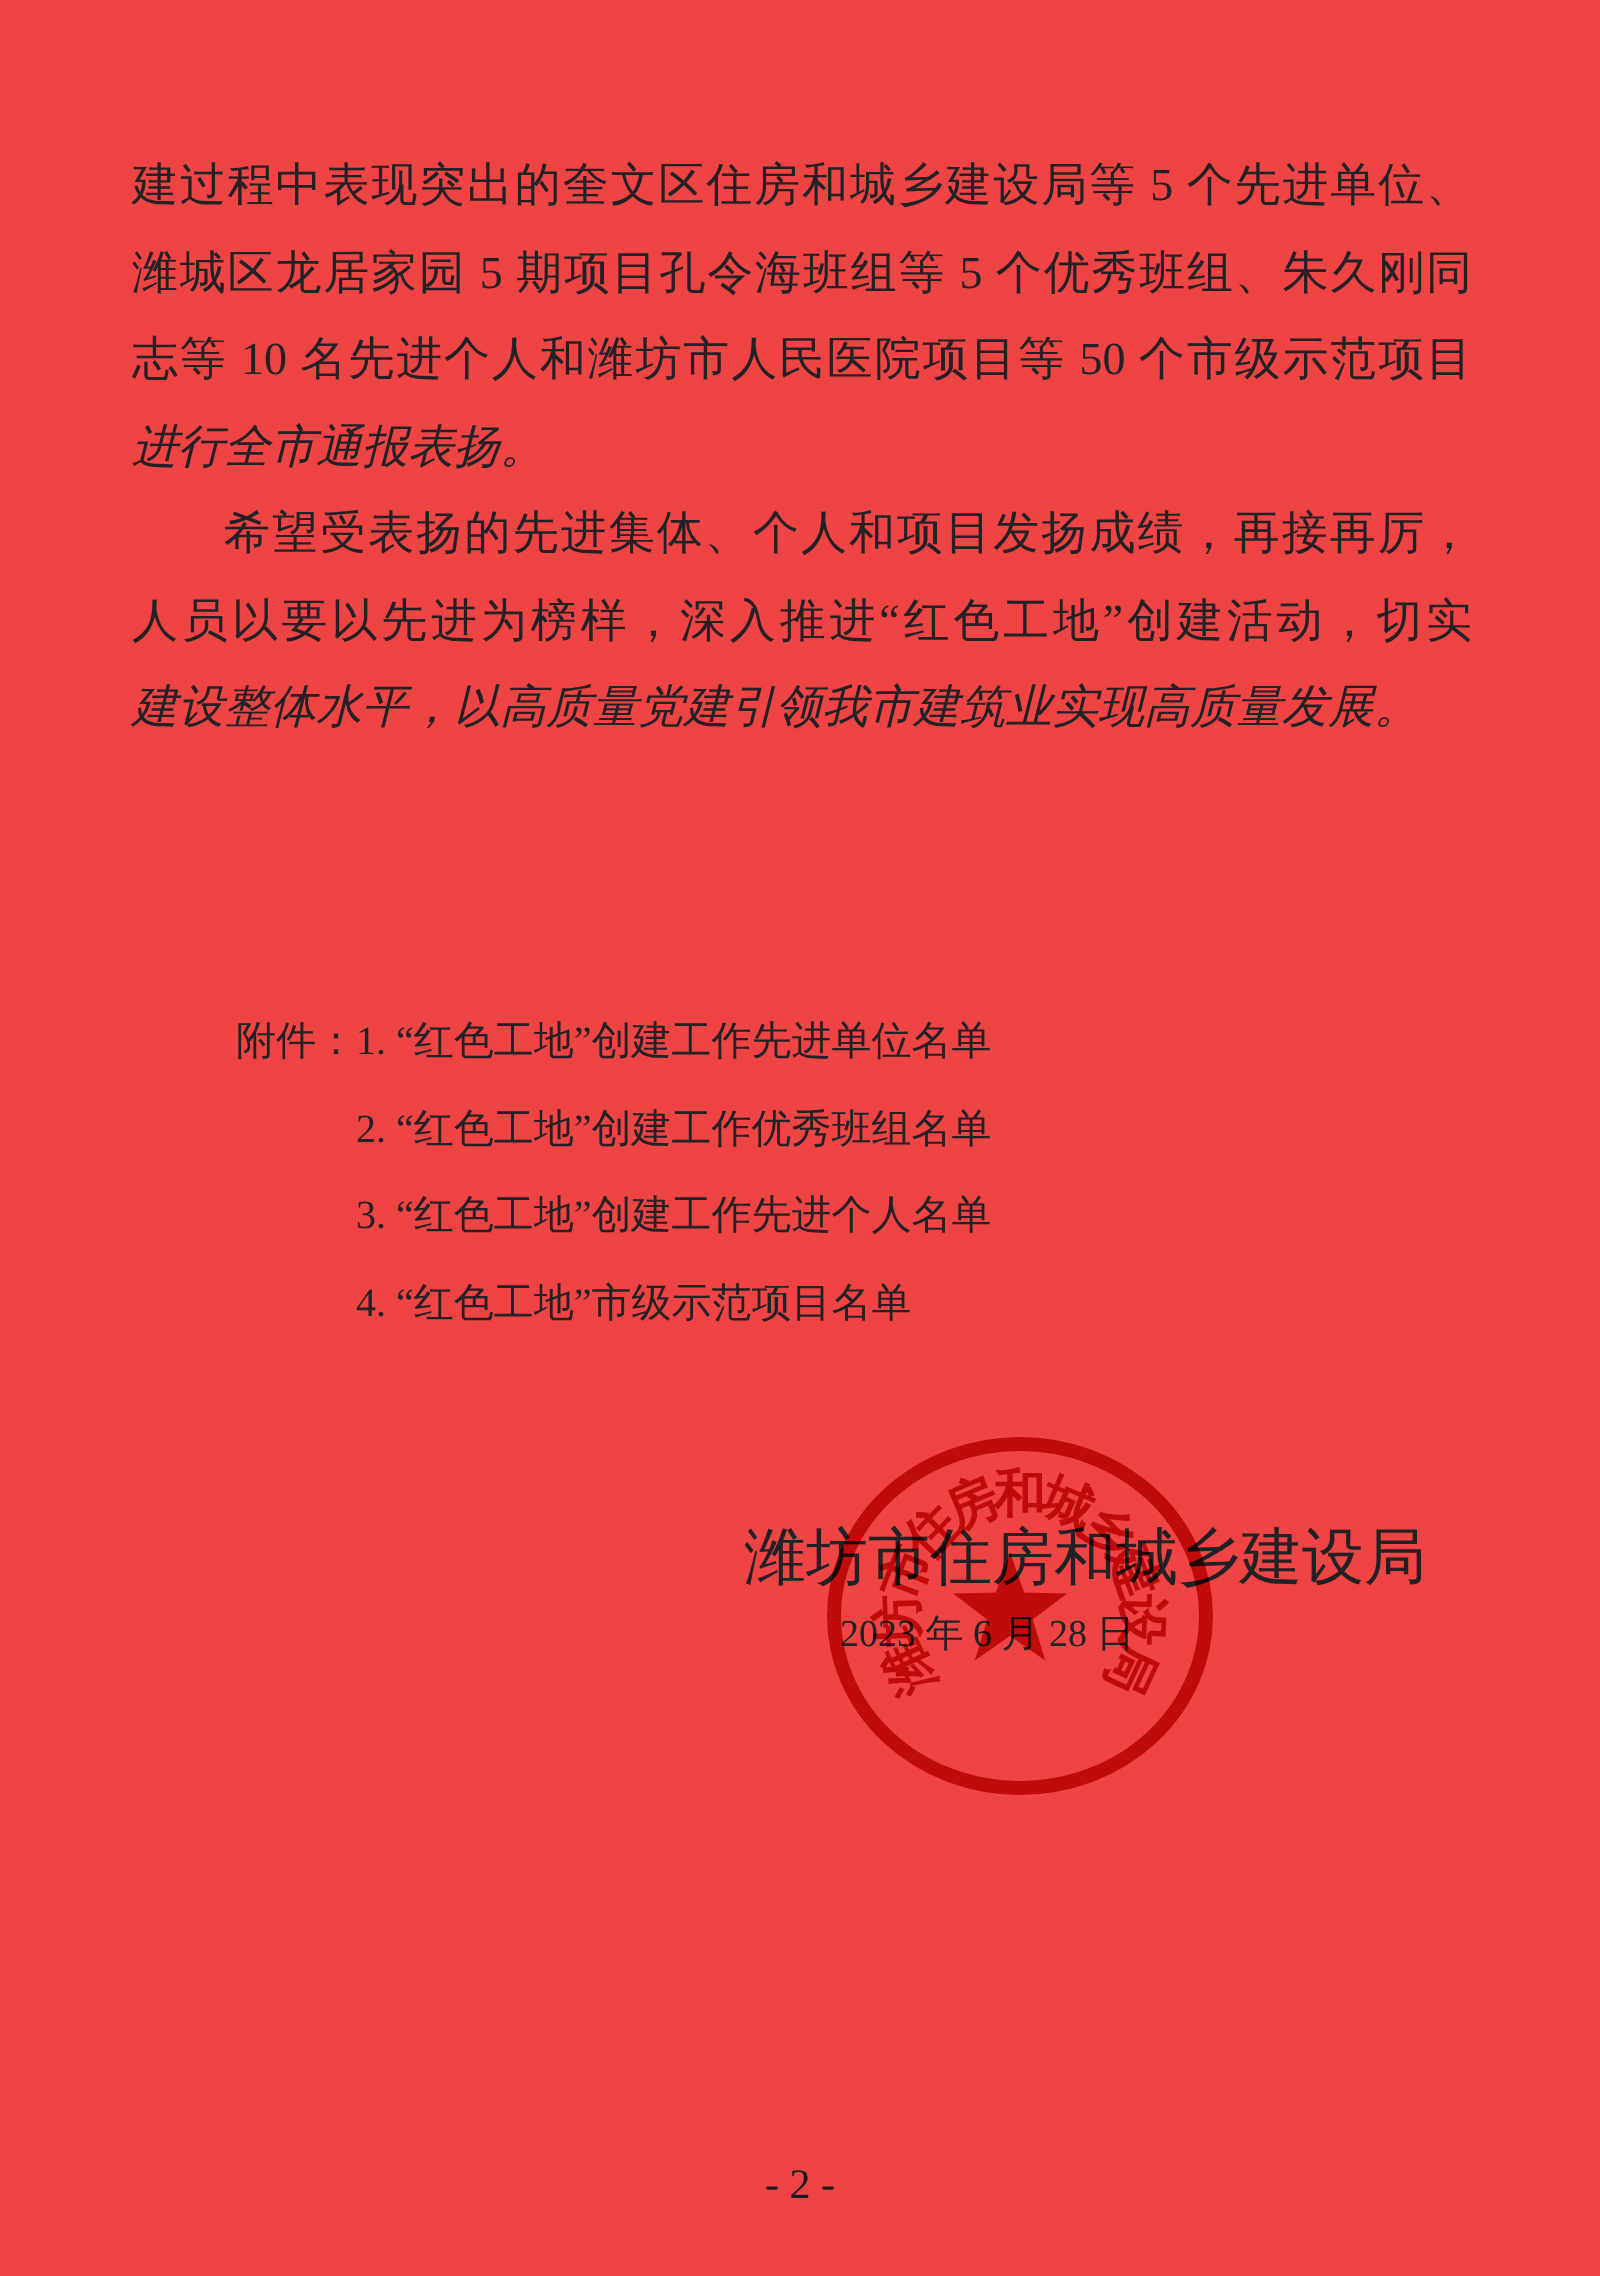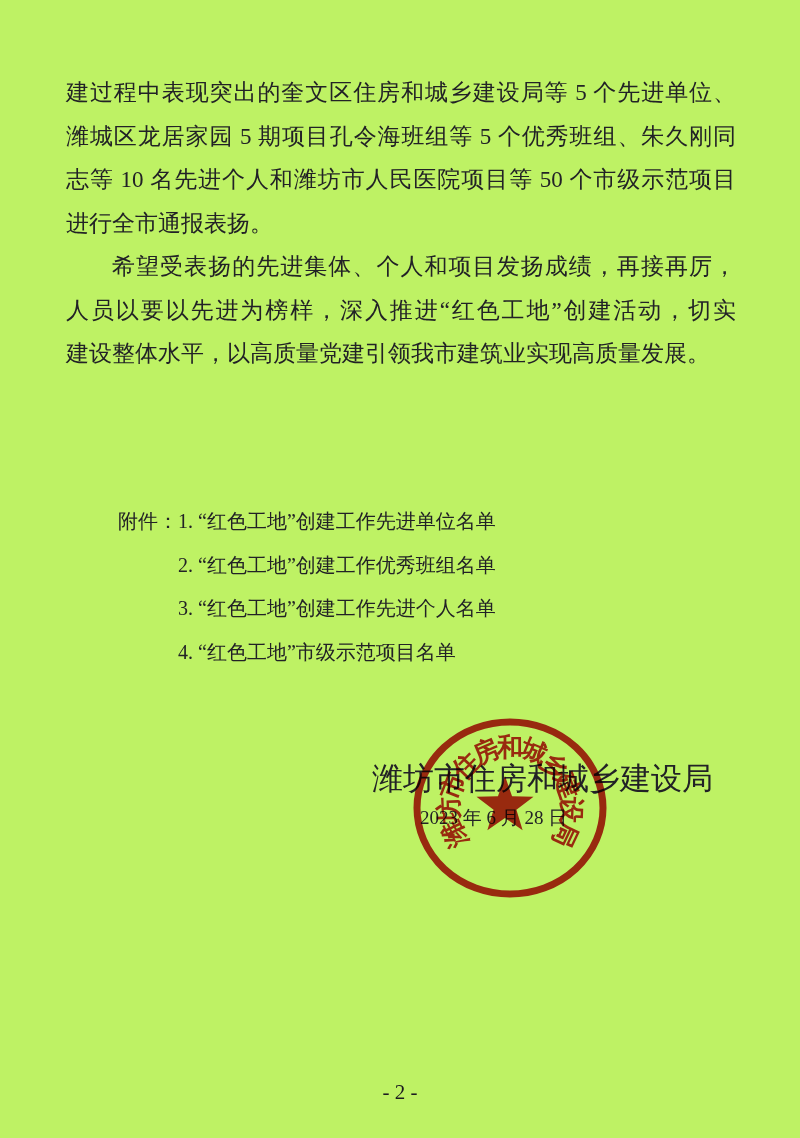--- a/index.html
+++ b/index.html
@@ -1,25 +1,25 @@
 <!DOCTYPE html>
 <html><head>
 <meta charset="utf-8">
 <style>
   html,body { margin:0; padding:0; background:#ffffff; }
   .page {
-    position:relative; width:800px; height:1138px; background:#bef264;
+    position:relative; width:800px; height:1138px; background:#ef4444;
     font-family:"Liberation Serif","DejaVu Serif",serif;
     color:#222226; overflow:hidden;
   }
   
   .body-text { position:absolute; left:66px; top:71px; width:670px;
                font-size:23px; line-height:43.5px; }
   .para .line { text-align:justify; text-align-last:justify; }
-  .para .line:last-child { text-align-last:left; }
+  .para .line:last-child { text-align-last:left;font-style:italic; }
   .para-2 .line:first-child { text-indent:2em; }
 
   
   .attachments { position:absolute; left:118px; top:500px;
                  font-size:20px; line-height:43.5px; display:flex; }
   .att-label { white-space:nowrap; }
   .att-items .line { text-align:left; white-space:nowrap; }
 
   
   .sig-org  { position:absolute; left:372px; top:760px; font-size:31px; line-height:1.2; white-space:nowrap; }

